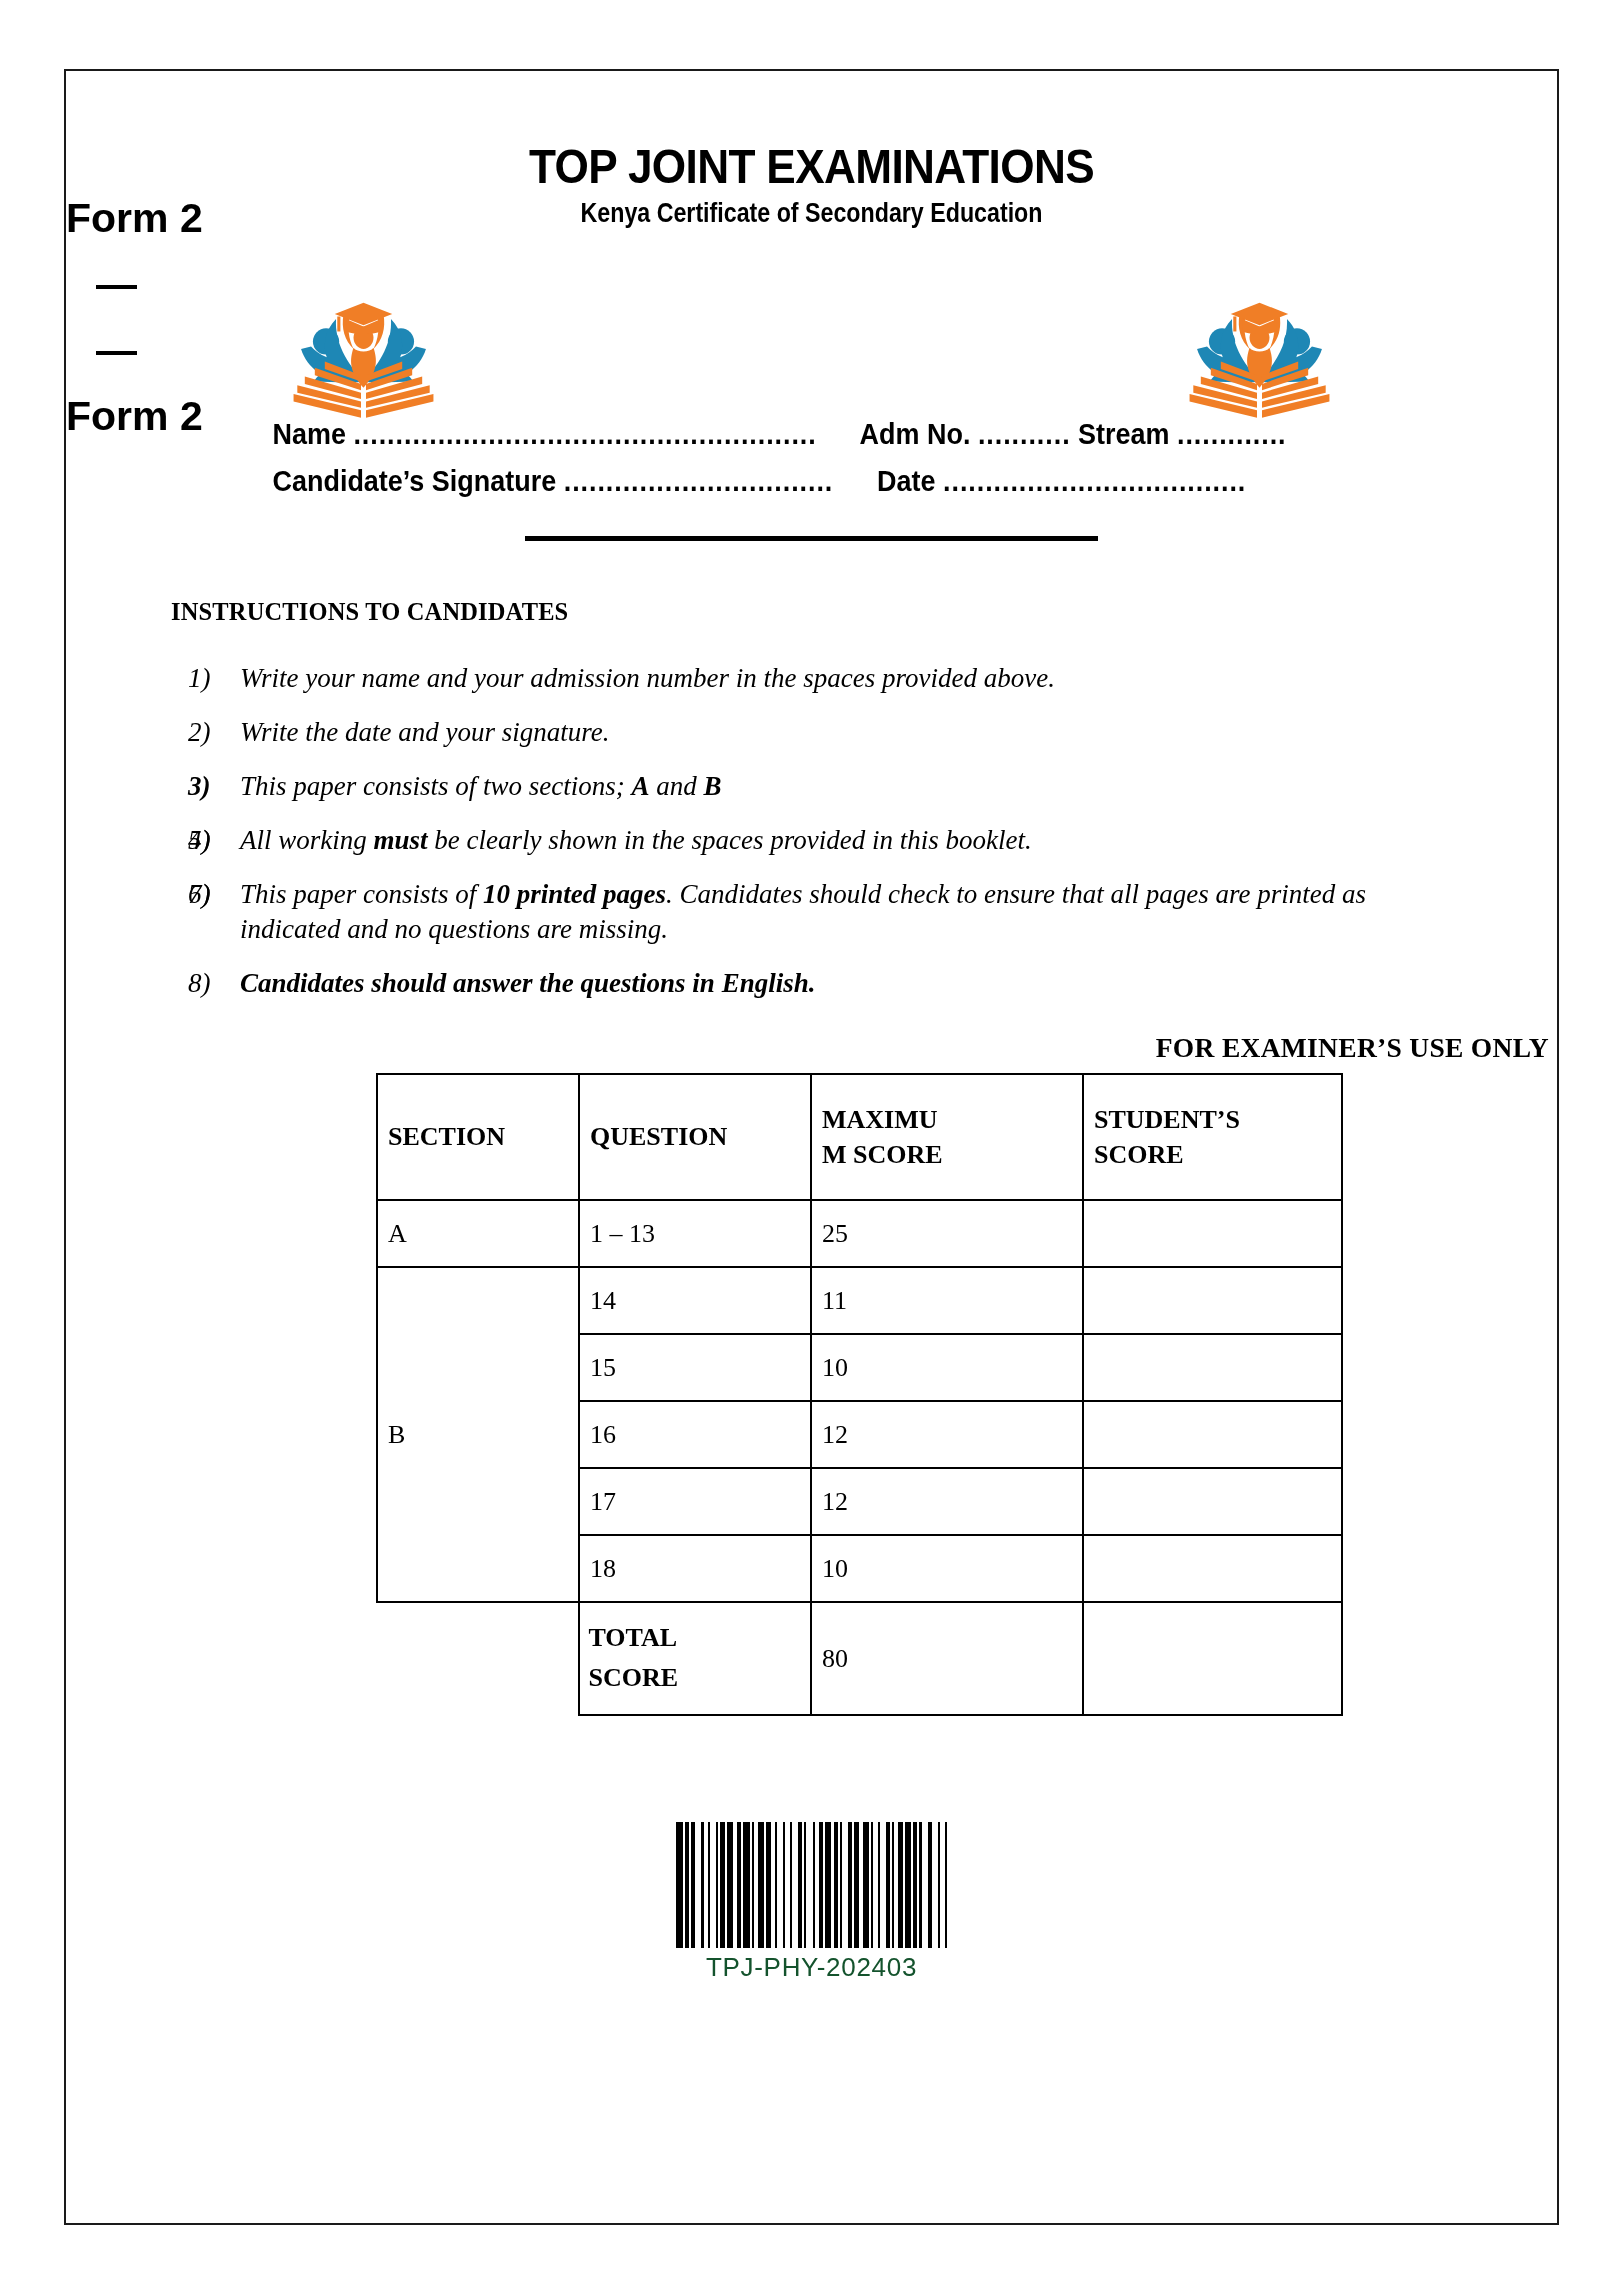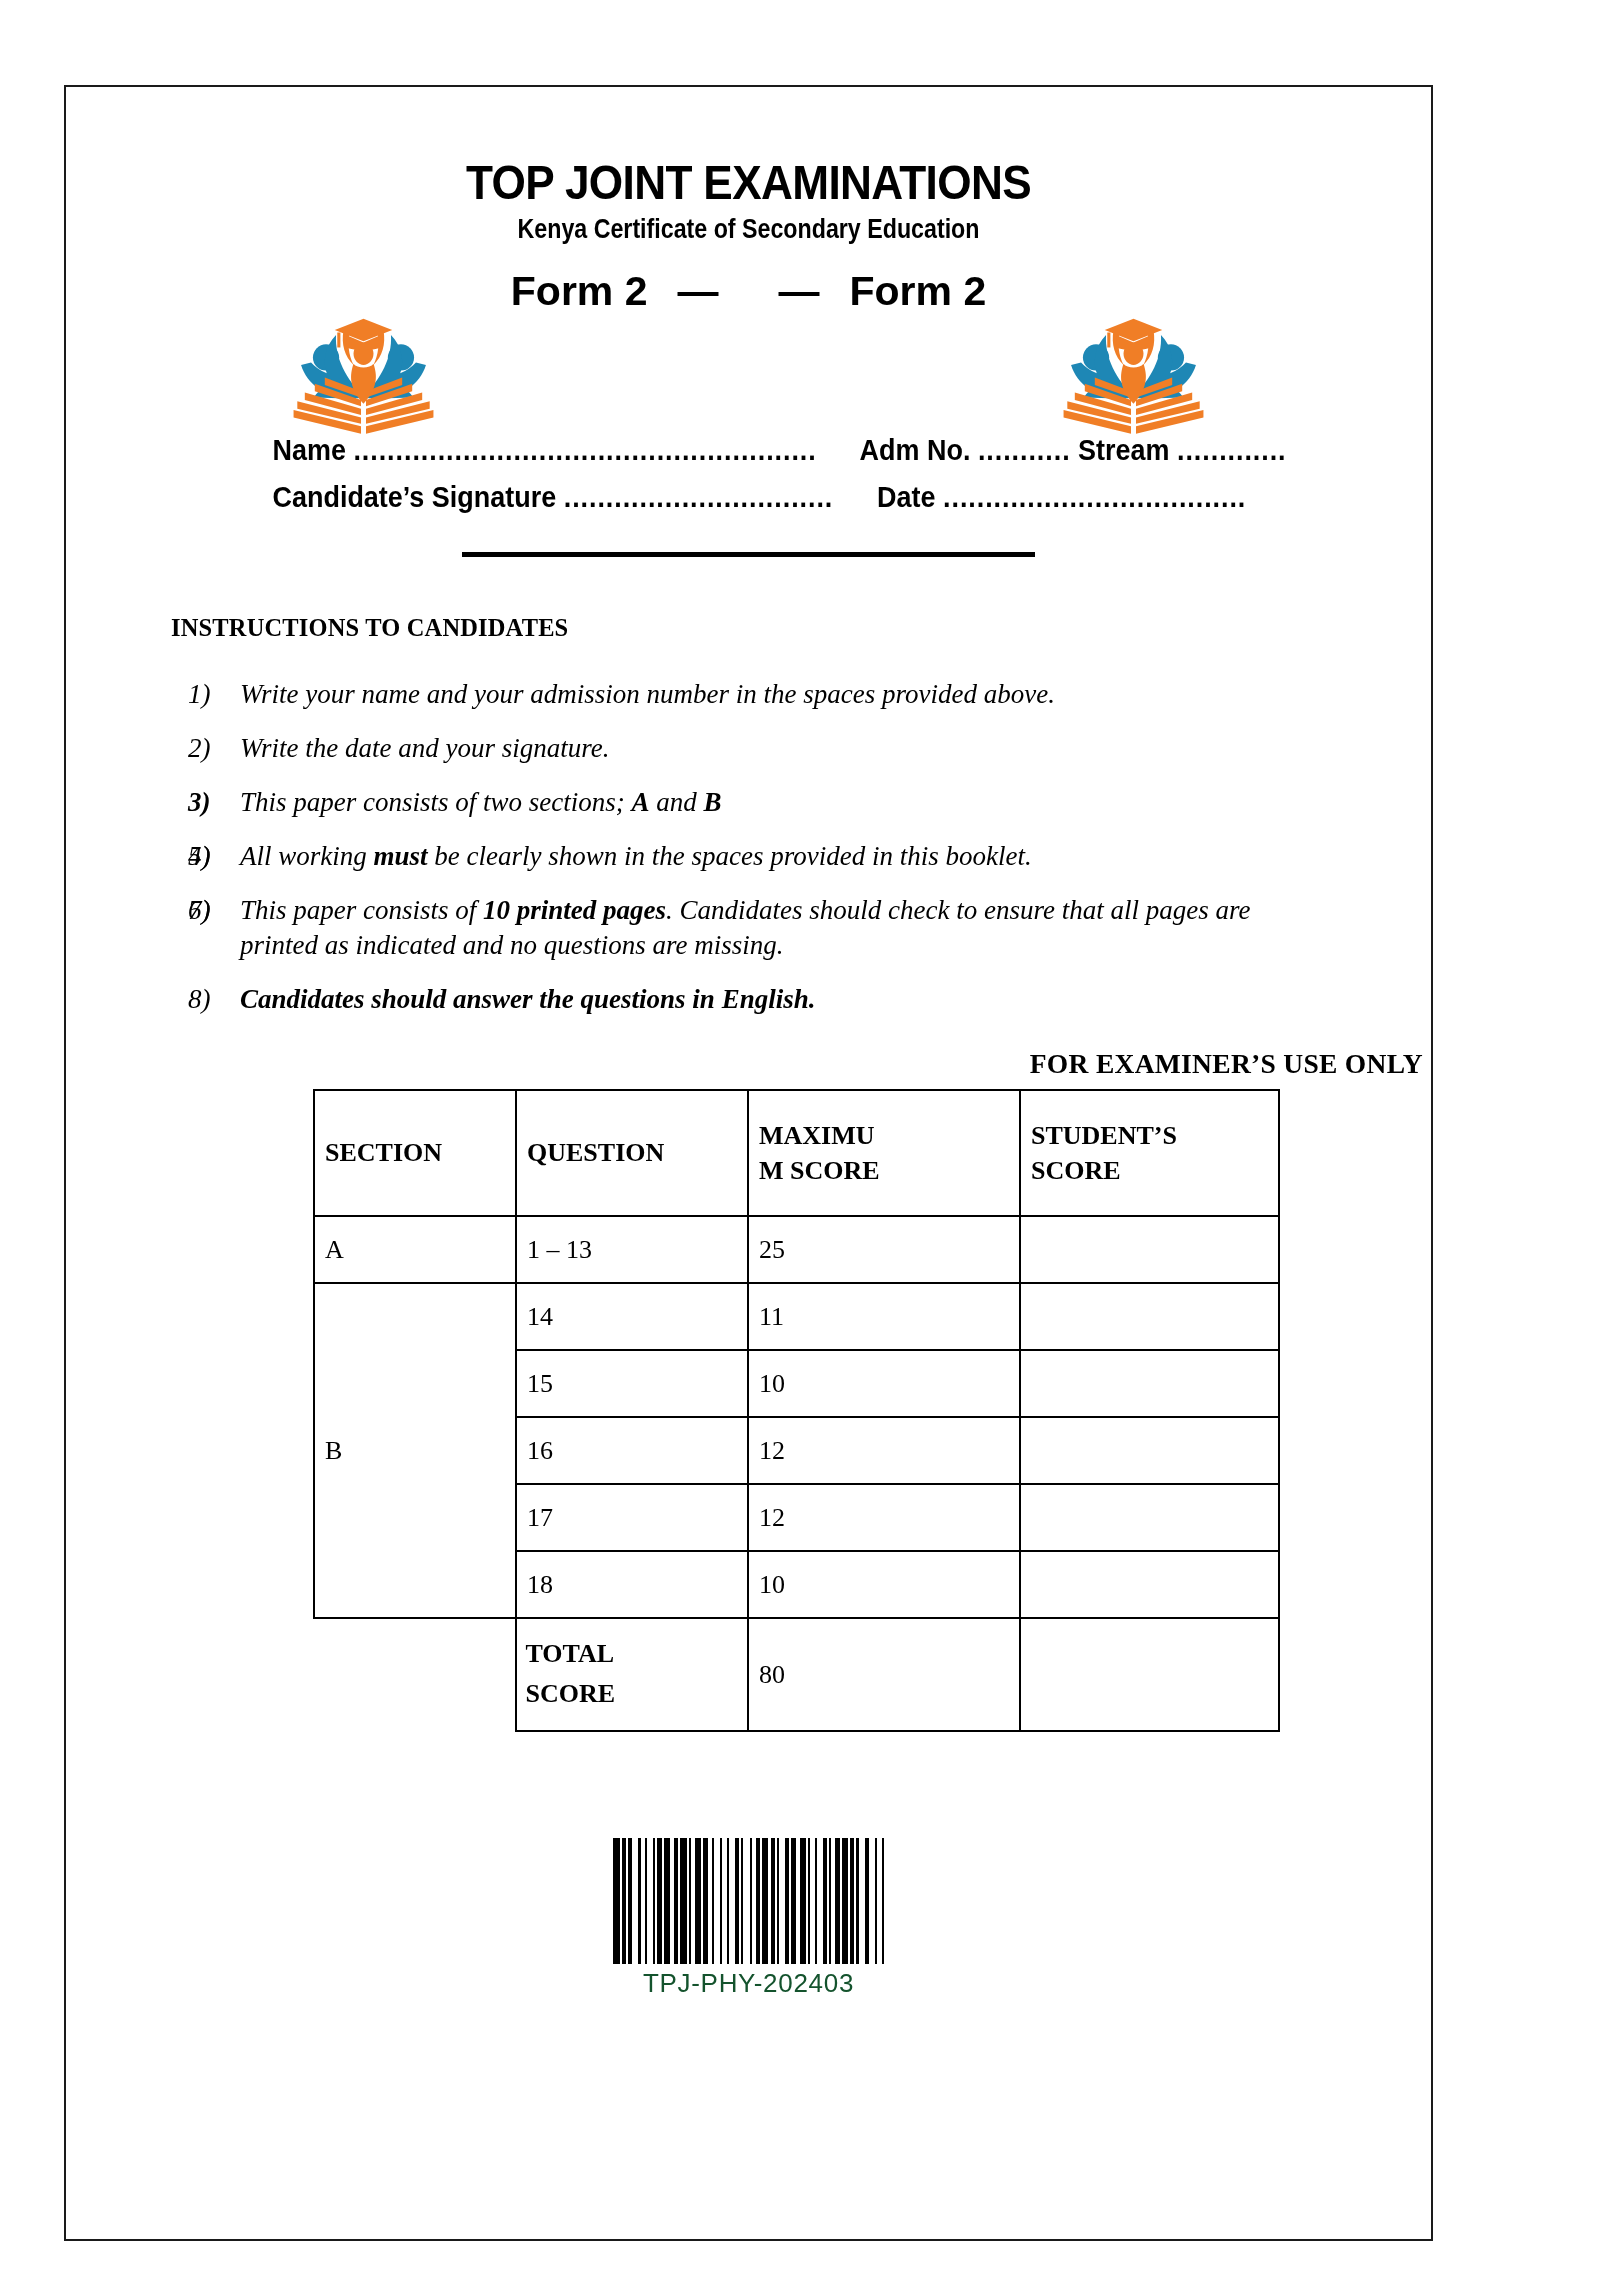--- a/index.html
+++ b/index.html
@@ -14,22 +14,22 @@
     font-family: "Liberation Serif", serif;
     color: #000000;
     position: relative;
     overflow: hidden;
   }
 
   
   #page-frame {
     position: absolute;
     left: 64px;
-    top: 85px;
-    width: 1369px;
+    top: 69px;
+    width: 1495px;
     height: 2156px;
     border: 2px solid #1a1a1a;
     box-sizing: border-box;
     background: #ffffff;
   }
 
   
   .exam-title {
     text-align: center;
     font-family: "Liberation Sans", sans-serif;
@@ -50,20 +50,21 @@
     transform: scaleX(0.86);
   }
 
   .title-row {
     display: flex;
     align-items: flex-start;
     justify-content: center;
     margin-top: 2.6px;
     position: relative;
     height: 151px;
+    flex-direction: column;
   }
   .form-label {
     font-family: "Liberation Sans", sans-serif;
     font-weight: bold;
     font-size: 41px;
     line-height: 1;
     padding-top: 25px;
     white-space: nowrap;
   }
   .dash {

